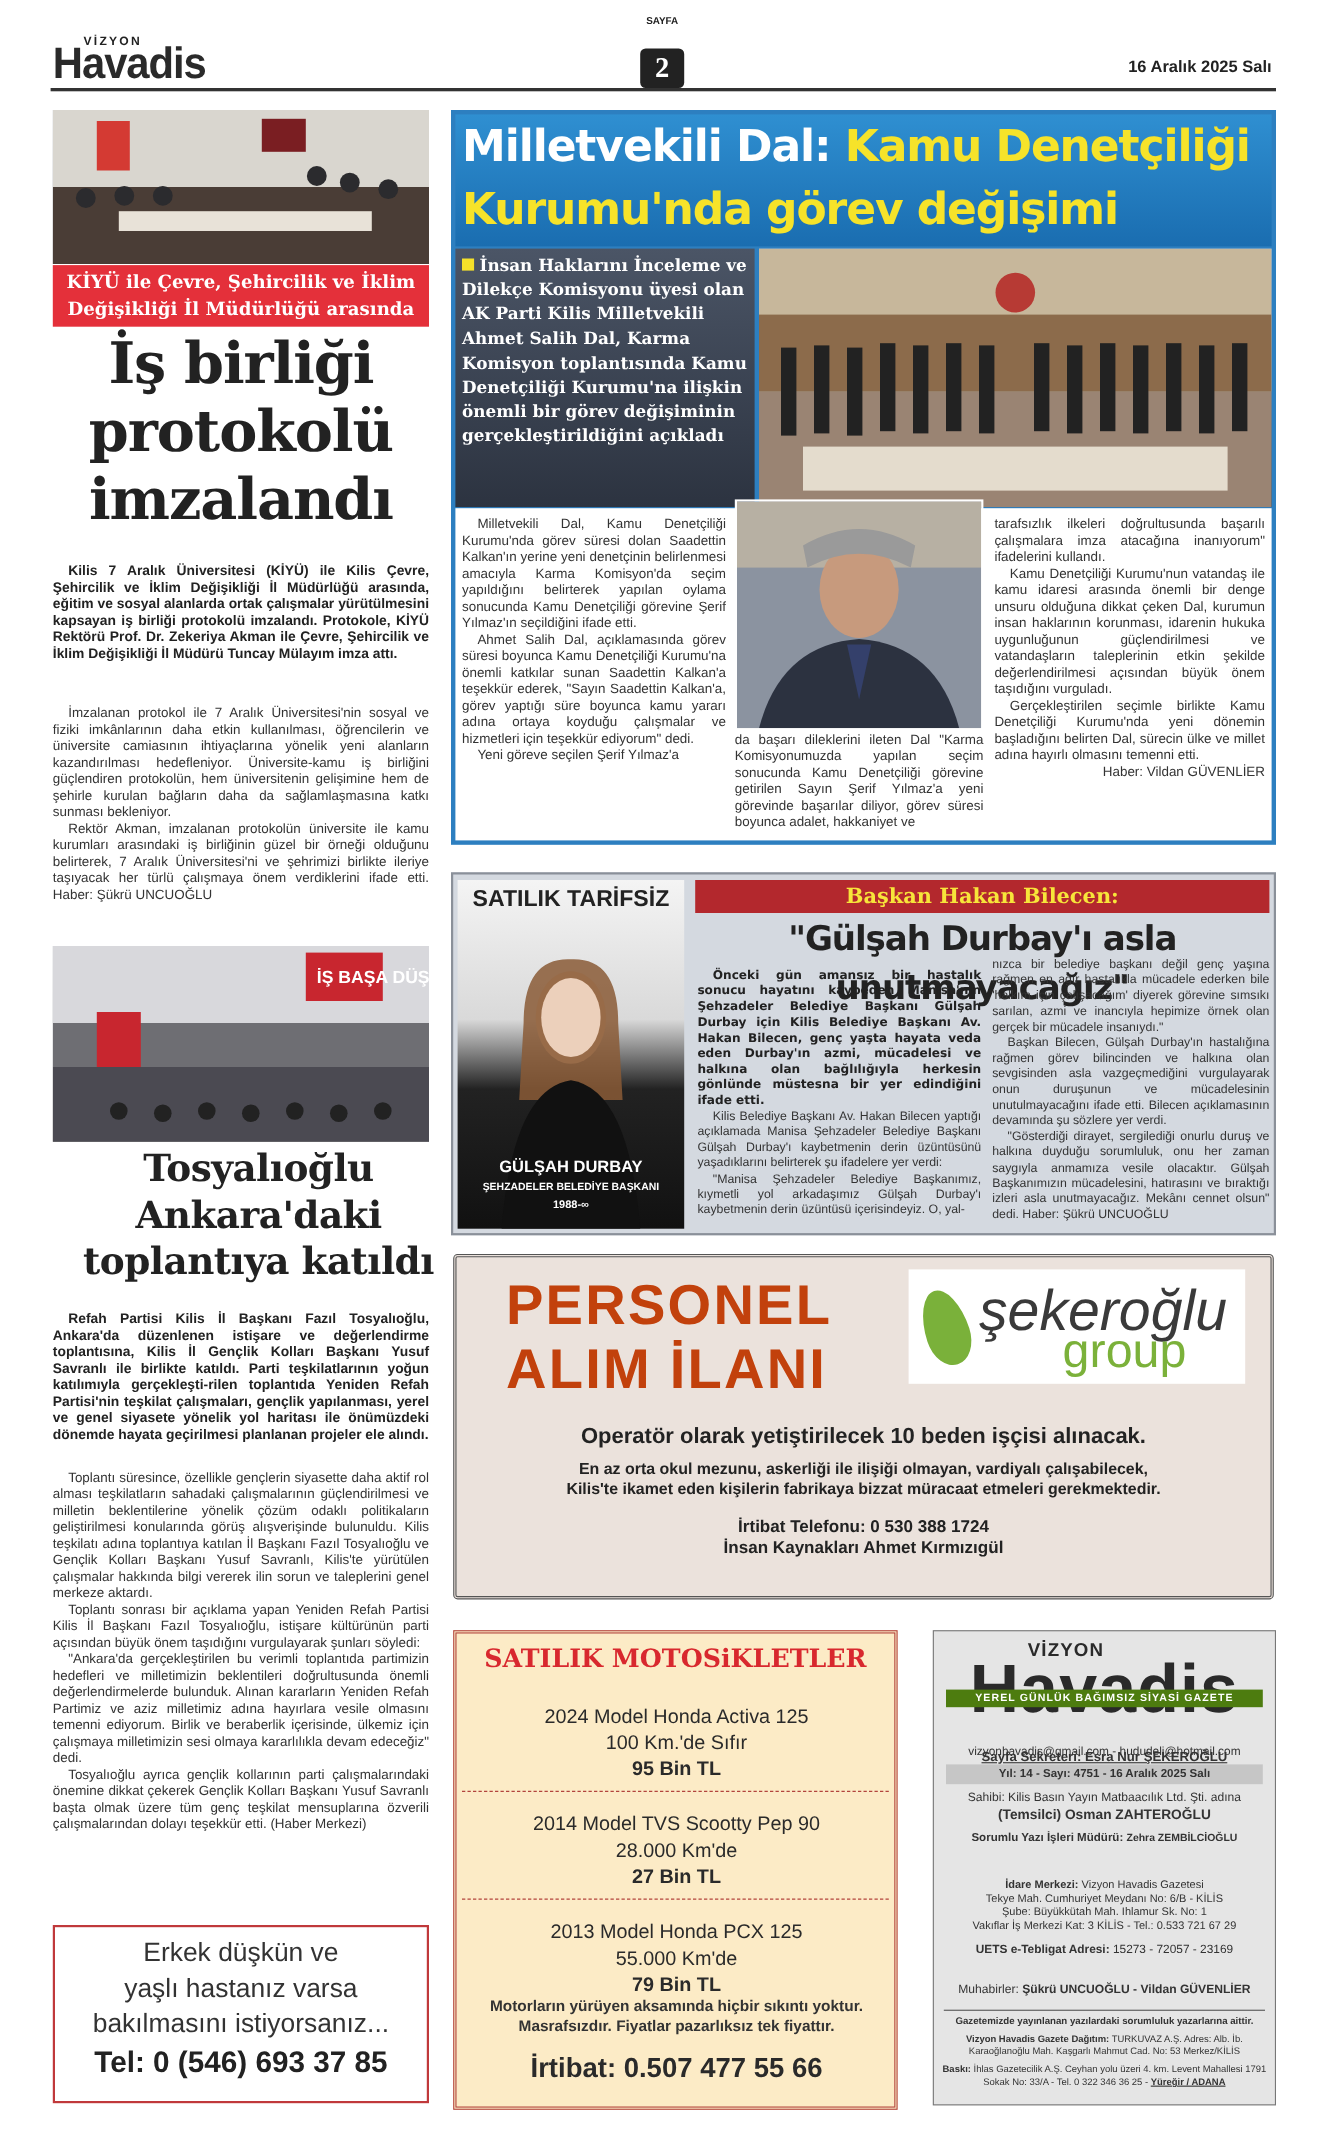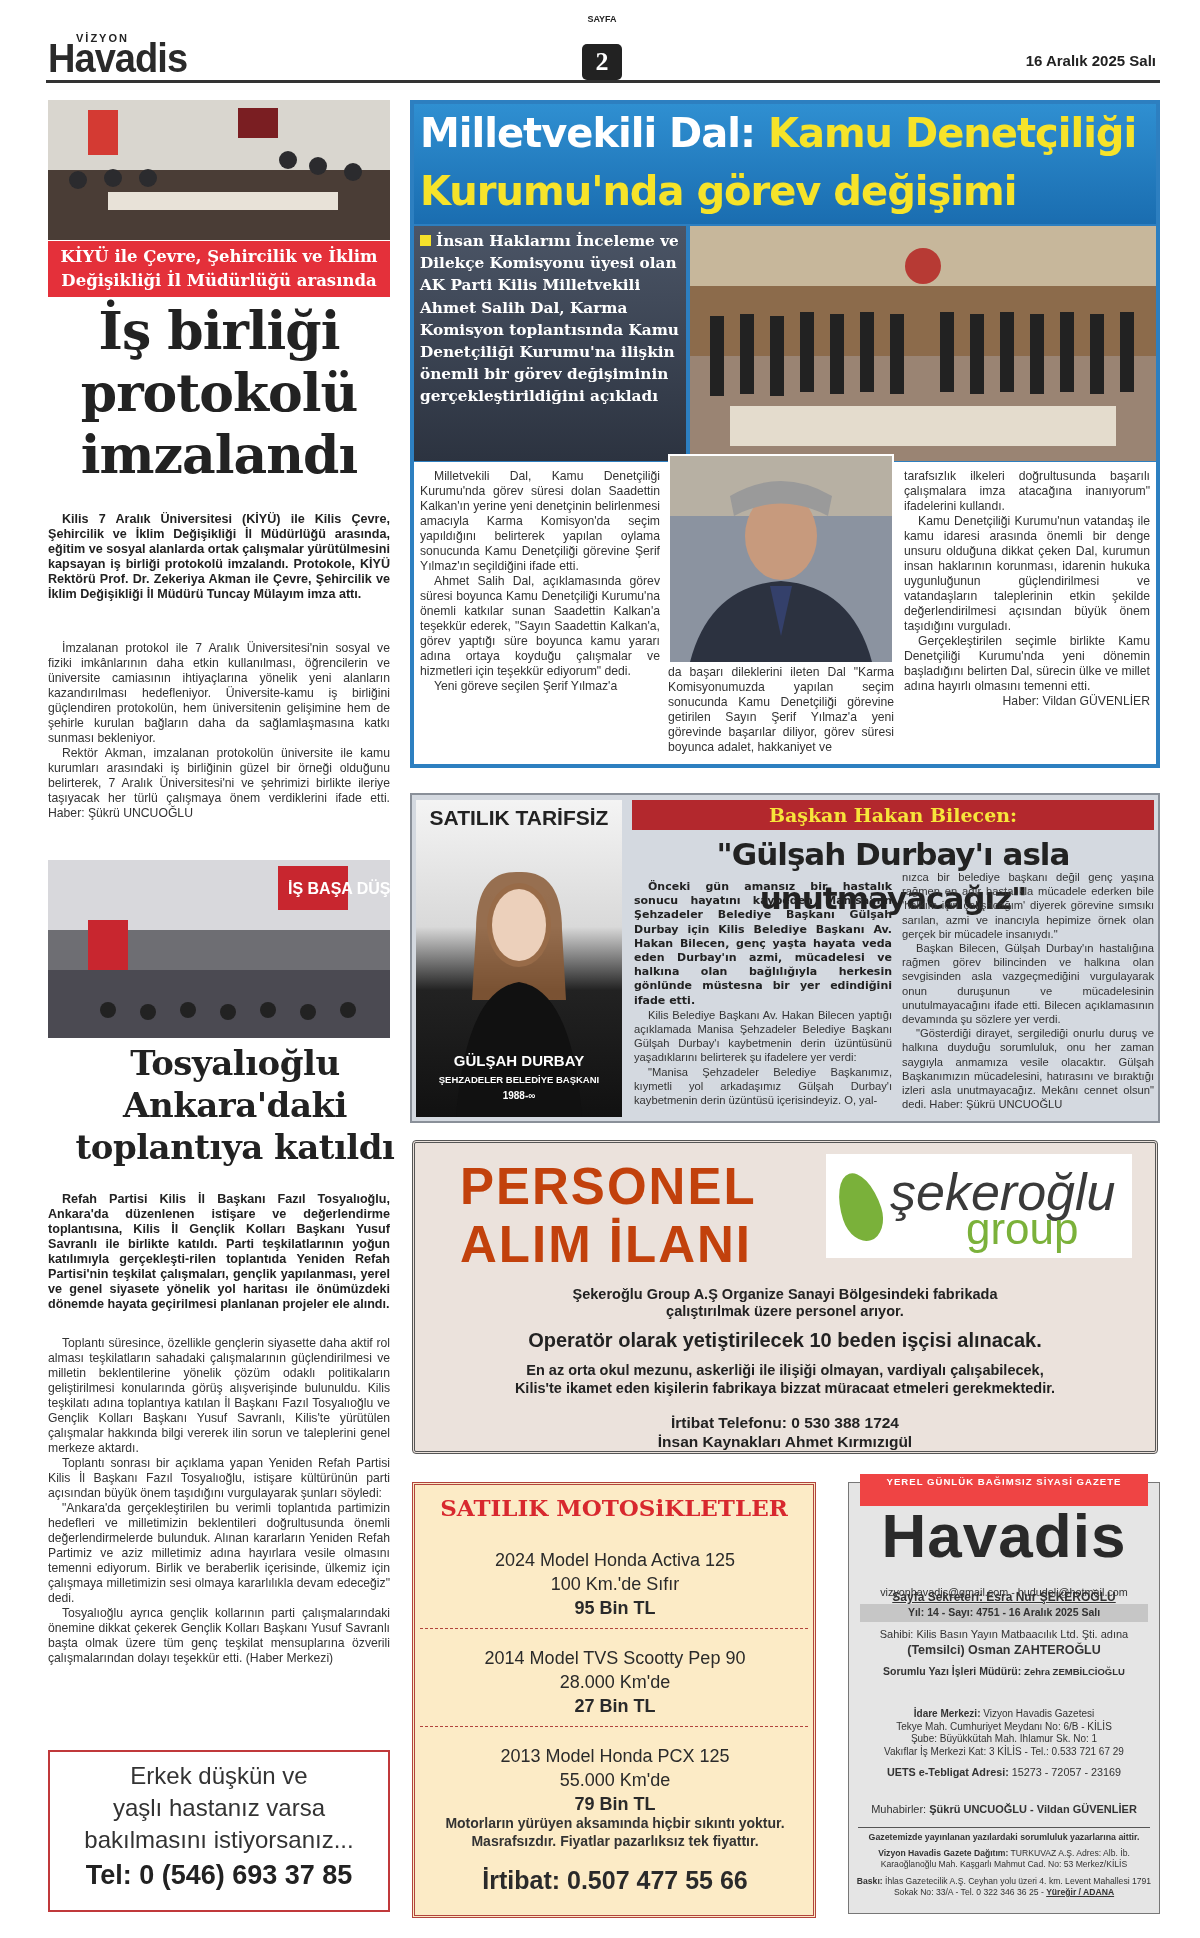--- a/index.html
+++ b/index.html
@@ -92,21 +92,21 @@
   .moto-title { left: 412px; top: 1494px; width: 404px; text-align: center; font-family: "DejaVu Serif", serif; font-weight: bold; font-size: 23px; color: #d8282e; }
   .moto-item { position: absolute; left: 420px; width: 390px; text-align: center; font-size: 18px; line-height: 24px; color: #2a2a2a; }
   .moto-sep { position: absolute; left: 420px; width: 388px; border-top: 1px dashed #b2443d; }
   .moto-note { left: 420px; top: 1814px; width: 390px; text-align: center; font-size: 14px; line-height: 18px; font-weight: bold; color: #333; }
   .moto-tel { left: 420px; top: 1866px; width: 390px; text-align: center; font-size: 25px; font-weight: bold; color: #2a2a2a; }
 
   
   .imp { left: 848px; top: 1482px; width: 312px; height: 432px; background: #e5e5e5; border: 1px solid #777; }
   .imp-vizyon { left: 848px; top: 1490px; width: 312px; text-align: center; font-size: 17px; font-weight: bold; color: #2a2a2a; letter-spacing: 1px; padding-right: 70px; }
   .imp-havadis { left: 848px; top: 1500px; width: 312px; text-align: center; font-size: 62px; font-weight: bold; color: #2a2a2a; letter-spacing: 1px; }
-  .imp-tag { left: 860px; top: 1474px; width: 288px; height: 32px; background: #ef4444; color: #fff; font-size: 9.6px; font-weight: bold; text-align: center; line-height: 15px; letter-spacing: 1px; }
+  .imp-tag { left: 860px; top: 1536px; width: 288px; height: 16px; background: #4d7c0f; color: #fff; font-size: 9.6px; font-weight: bold; text-align: center; line-height: 15px; letter-spacing: 1px; }
   .imp-line { position: absolute; left: 852px; width: 304px; text-align: center; color: #333; }
   .imp-grey { left: 860px; top: 1604px; width: 288px; height: 18px; background: #c6c6c6; }
   .imp-rule { left: 858px; top: 1827px; width: 292px; border-top: 1px solid #555; }
   .imp-b { font-weight: bold; }
   .u { text-decoration: underline; font-weight: bold; }
 </style>
 </head>
 <body>
 
 <div class="abs mast-logo">
@@ -276,24 +276,20 @@
 <div class="abs job-title">
   <div>PERSONEL</div>
   <div>ALIM İLANI</div>
 </div>
 <div class="abs job-logo">
   <span class="leaf"></span>
   <span class="s">şekeroğlu</span>
   <span class="g">group</span>
 </div>
 <div class="abs job-text">
-  <div class="p1">
-      <div>Şekeroğlu Group A.Ş Organize Sanayi Bölgesindeki fabrikada</div>
-      <div>çalıştırılmak üzere personel arıyor.</div>
-    </div>
   <div class="p2">Operatör olarak yetiştirilecek 10 beden işçisi alınacak.</div>
   <div class="p3">
       <div>En az orta okul mezunu, askerliği ile ilişiği olmayan, vardiyalı çalışabilecek,</div>
       <div>Kilis'te ikamet eden kişilerin fabrikaya bizzat müracaat etmeleri gerekmektedir.</div>
     </div>
   <div class="p4">
       <div>İrtibat Telefonu: 0 530 388 1724</div>
       <div>İnsan Kaynakları Ahmet Kırmızıgül</div>
     </div>
 </div>

